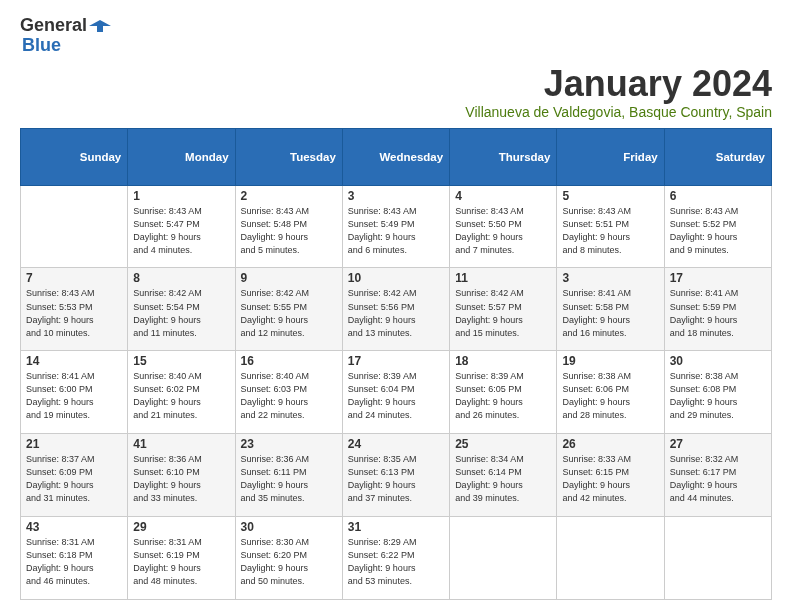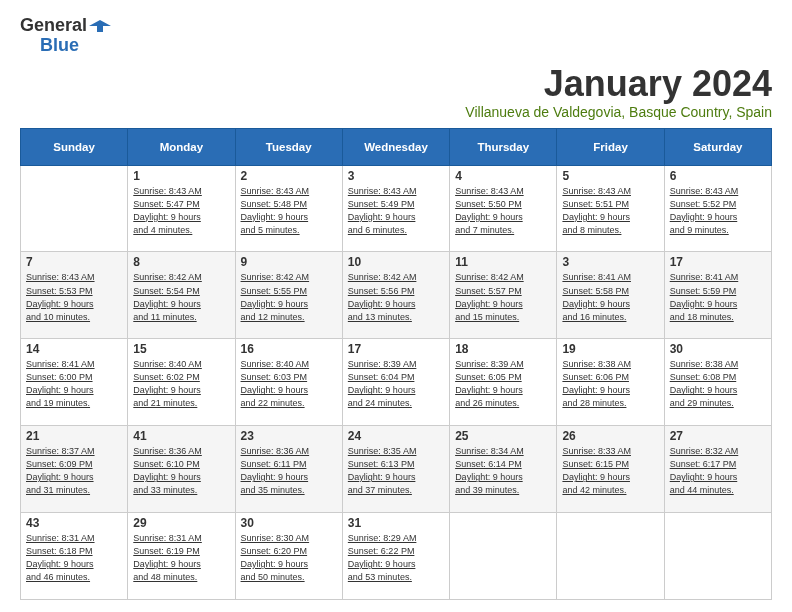--- a/index.html
+++ b/index.html
@@ -47,22 +47,22 @@
       flex: 1;
       border-collapse: collapse;
       width: 100%;
       table-layout: fixed;
     }
     .calendar th {
       background: #2a6db5;
       color: #fff;
       font-size: 11.5px;
       font-weight: bold;
-      text-align: center;
-      padding: 12px 6px;
+      text-align: right;
+      padding: 22px 6px;
       border: 1px solid #1a5a9a;
     }
     .calendar td {
       border: 1px solid #ccc;
       vertical-align: top;
       padding: 3px 5px;
       font-size: 9.5px;
       color: #333;
       background: #fff;
       height: 78px;
@@ -74,39 +74,38 @@
       font-size: 12px;
       font-weight: bold;
       color: #333;
       display: block;
       margin-bottom: 2px;
     }
     .day-info {
       font-size: 9px;
       line-height: 1.45;
       color: #333;
-      text-decoration: underline;
     }
     .empty-cell {
       background: #f9f9f9;
     }
   </style>
 </head>
 <body>
 
 <div class="page">
   <div class="header">
     <div class="logo">
       <div style="display:flex;align-items:center;gap:2px;">
         <span style="font-size:18px;font-weight:bold;color:#333;">General</span>
         <svg width="22" height="16" viewBox="0 0 22 16">
           <polygon points="11,2 22,8 14,8 14,14 8,14 8,8 0,8" fill="#2a6db5"></polygon>
         </svg>
       </div>
-      <span style="font-size:18px;font-weight:bold;color:#2a6db5;margin-left:20px;">Blue</span>
+      <span style="font-size:18px;font-weight:bold;color:#2a6db5;margin-left:2px;">Blue</span>
     </div>
     <div class="title-block">
       <div class="month-title">January 2024</div>
       <div class="subtitle">Villanueva de Valdegovia, Basque Country, Spain</div>
     </div>
   </div>
 
   <table class="calendar">
     <thead>
       <tr>

